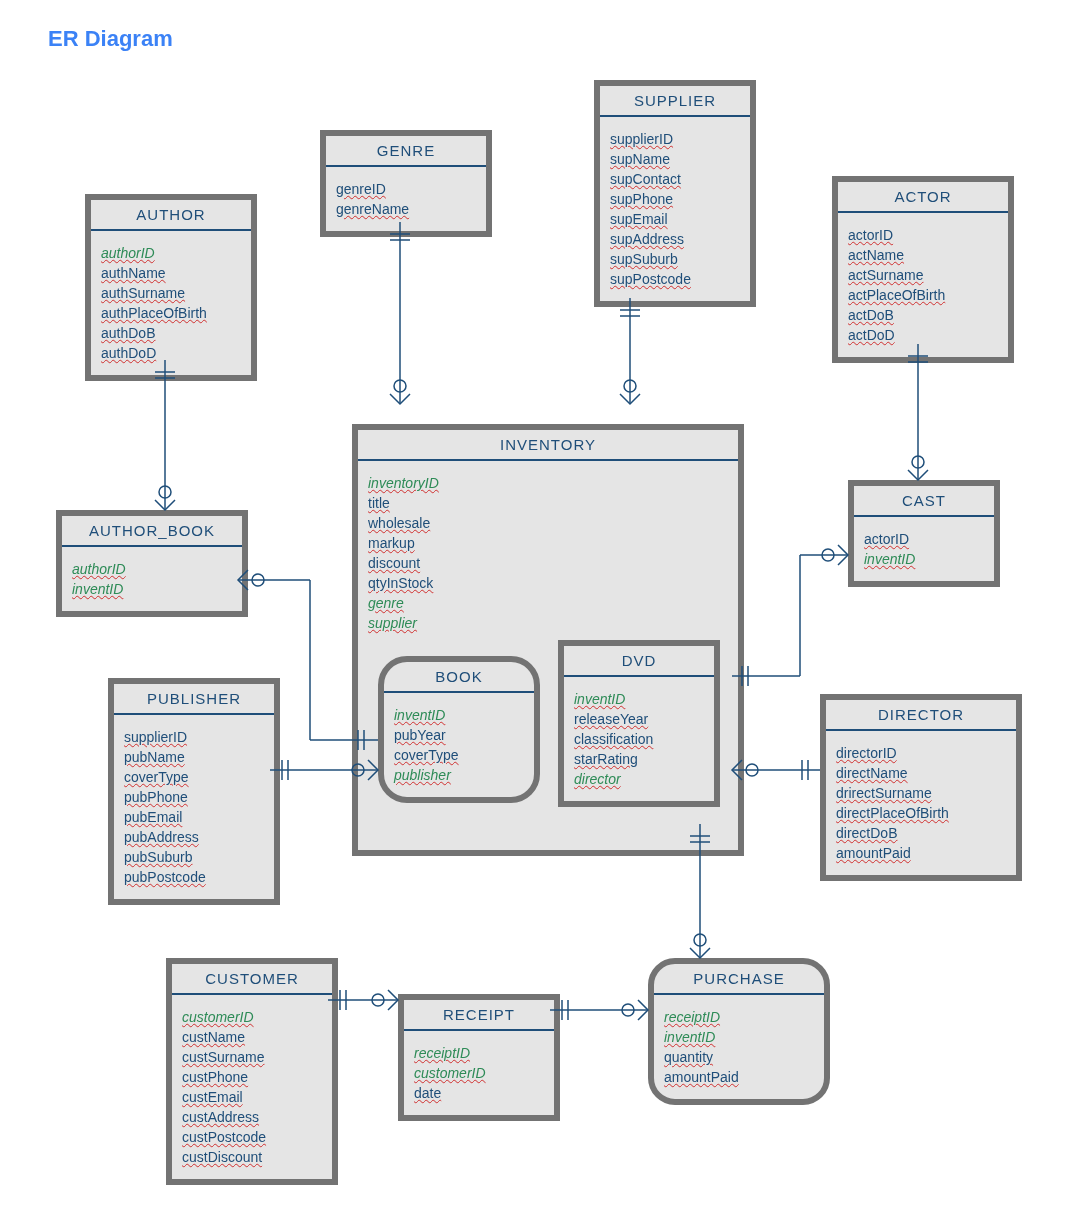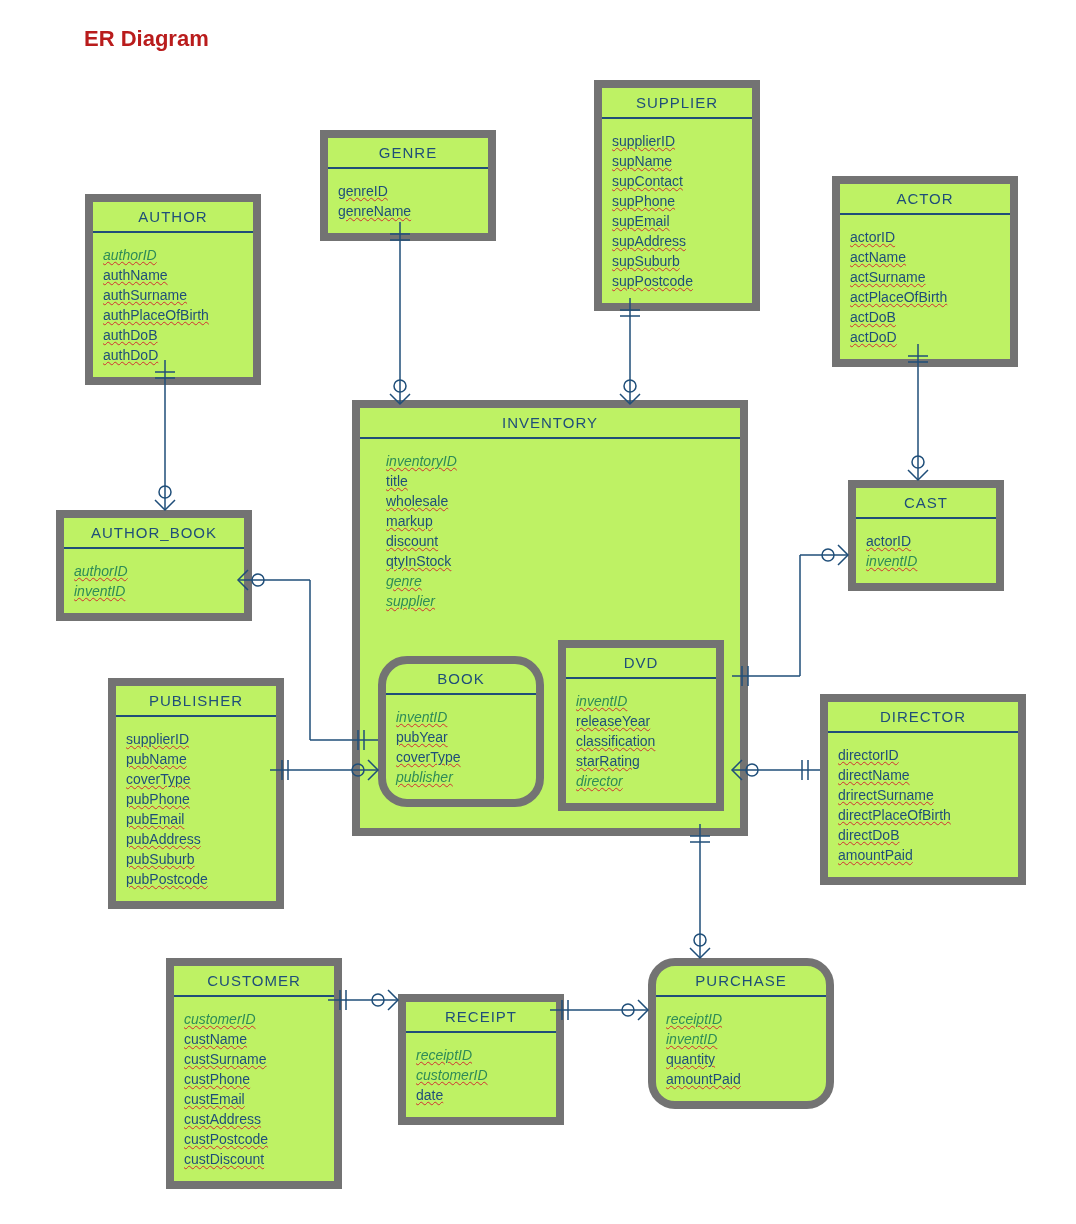--- a/index.html
+++ b/index.html
@@ -1,18 +1,18 @@
 <!DOCTYPE html>
 <html><head>
 <meta charset="utf-8">
 <style>
   html,body{margin:0;padding:0;background:#fff;font-family:Arial,Helvetica,sans-serif;color:#1f4e79;}
   .canvas{position:relative;width:1076px;height:1224px;}
-  .title{position:absolute;left:48px;top:26px;font-size:22px;font-weight:bold;color:#b91c1c;margin-left:36px;}
-  .entity{position:absolute;border:8px solid #737373;background:#bef264;}
+  .title{position:absolute;left:48px;top:26px;font-size:22px;font-weight:bold;color:#3b82f6;}
+  .entity{position:absolute;border:6px solid #737373;background:#e5e5e5;}
   .entity .hdr{border-bottom:2px solid #1f4e79;text-align:center;padding:6px 4px;font-size:15px;letter-spacing:1px;color:#1f4e79;}
   .entity .body{padding:12px 10px;}
   .attr{font-size:14px;line-height:20px;color:#1f4e79;white-space:nowrap;position:relative;}
   .spell{text-decoration:underline;text-decoration-color:#d03030;text-decoration-style:wavy;text-decoration-thickness:1.2px;}
   .fk{font-style:italic;color:#2e8b57;}
   svg.lines{position:absolute;left:0;top:0;width:1076px;height:1224px;pointer-events:none;}
   svg.lines line, svg.lines path, svg.lines circle{stroke:#1f4e79;fill:none;stroke-width:1.5;}
 </style>
 </head>
 <body>
@@ -67,23 +67,23 @@
 </div>
 
 <div class="entity" style="left:56px;top:510px;width:180px;">
   <div class="hdr">AUTHOR_BOOK</div>
   <div class="body">
         <div class="attr spell fk">authorID</div>
         <div class="attr spell fk">inventID</div>
       </div>
 </div>
 
-<div class="entity" style="left:352px;top:400px;width:380px;height:420px;">
+<div class="entity" style="left:352px;top:424px;width:380px;height:420px;">
   <div class="hdr">INVENTORY</div>
-  <div class="body" style="padding-bottom:0;margin-left:16px;">
+  <div class="body" style="padding-bottom:0;">
         <div class="attr spell fk">inventoryID</div>
         <div class="attr spell">title</div>
         <div class="attr spell">wholesale</div>
         <div class="attr spell">markup</div>
         <div class="attr spell">discount</div>
         <div class="attr spell">qtyInStock</div>
         <div class="attr spell fk">genre</div>
         <div class="attr spell fk">supplier</div>
       </div>
 </div>

